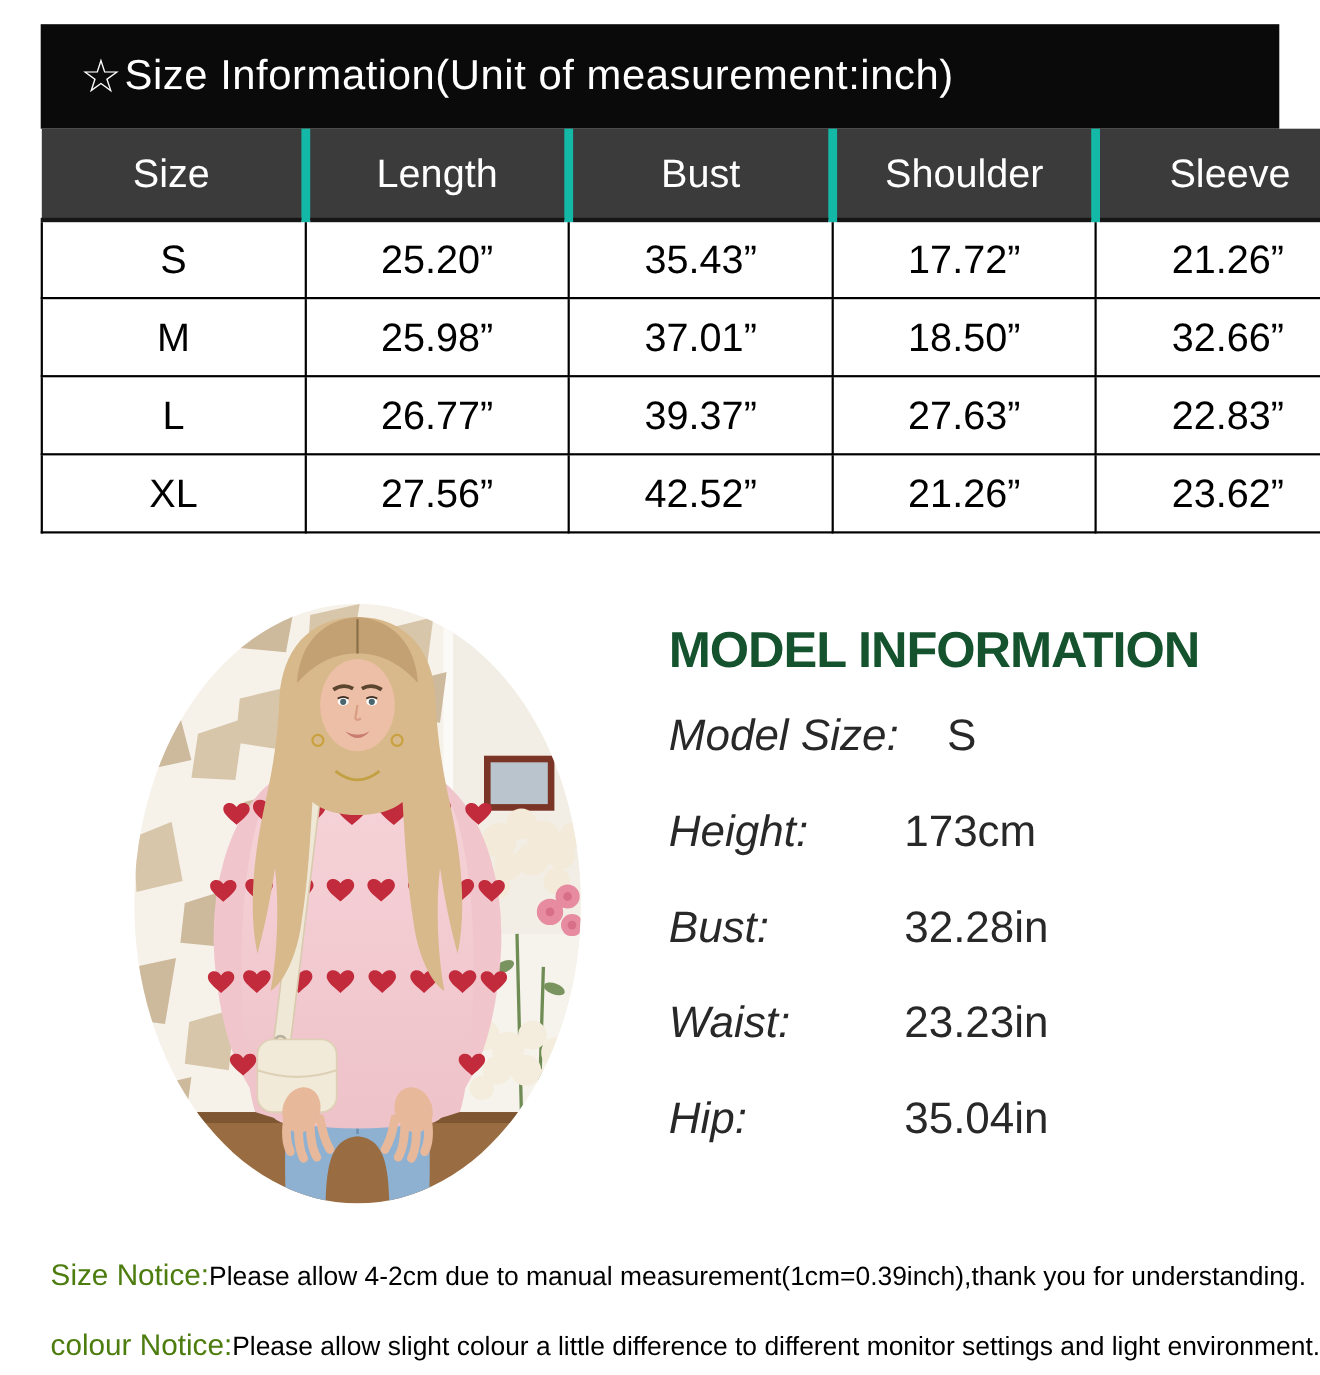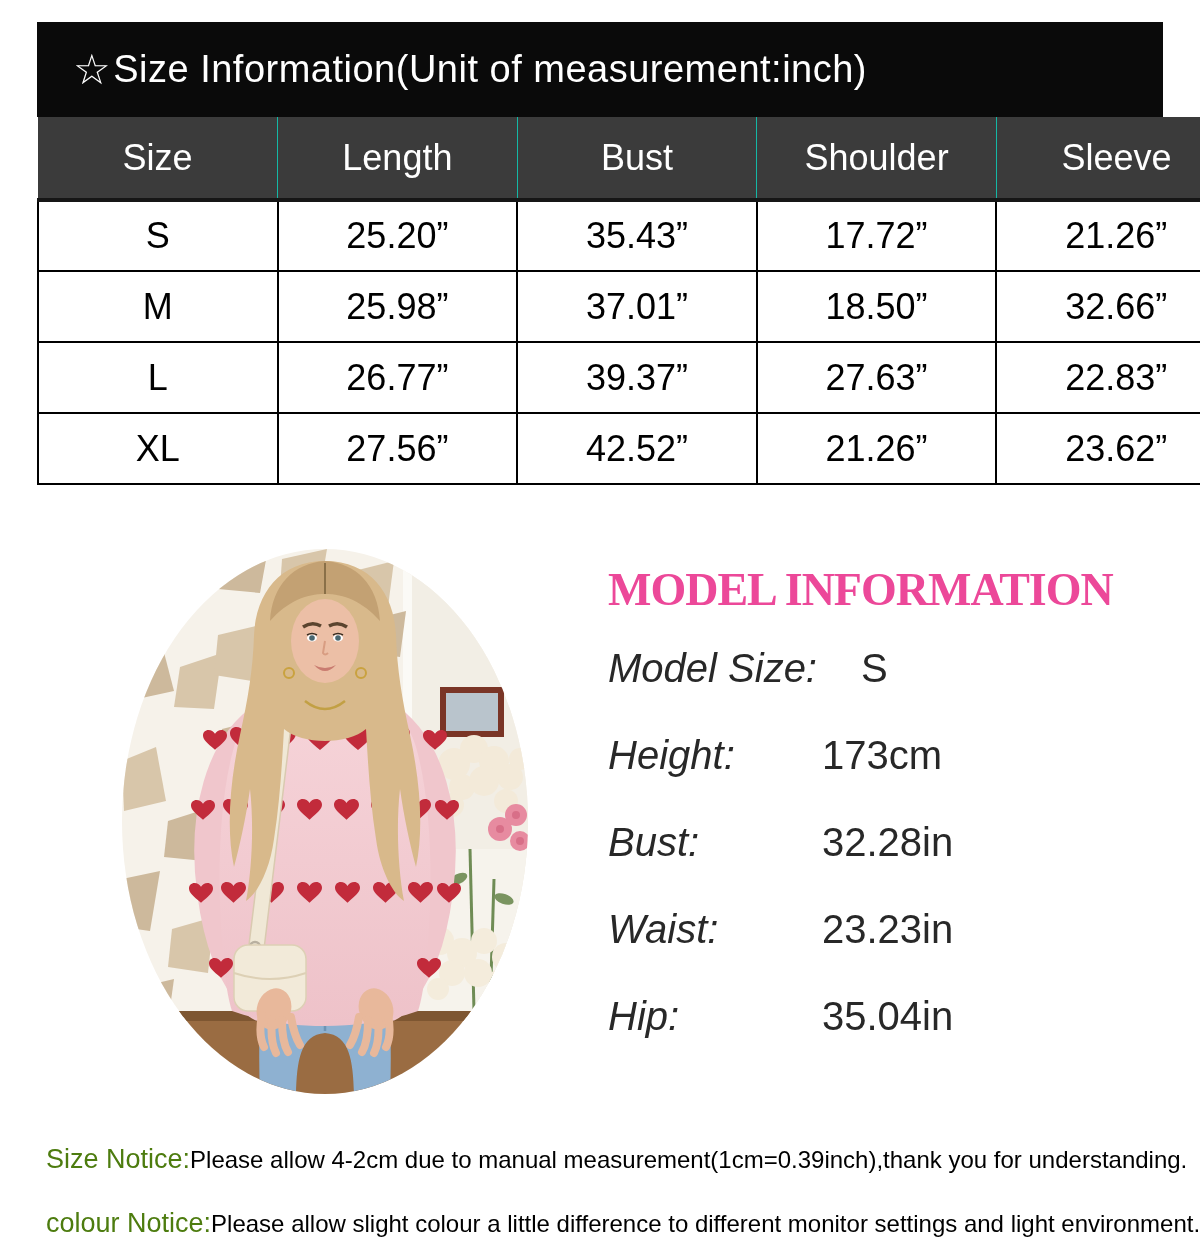--- a/index.html
+++ b/index.html
@@ -14,31 +14,31 @@
     font-size:38px; letter-spacing:0.5px;
   }
   .title-bar .star { font-size:42px; margin-right:2px; line-height:1; }
 
   
   table.size-table { border-collapse:collapse; table-layout:fixed; width:1200px; margin:0 37px; }
   .size-table th {
     background:#3b3b3b; color:#fff; font-weight:400; font-size:36px;
     height:83px; border-bottom:4px solid #161616;
   }
-  .size-table th + th { border-left:1px solid #14b8a6; }
+  .size-table th + th { border-left:8px solid #14b8a6; }
   .size-table td {
     height:71px; text-align:center; font-size:36px; color:#000;
     border:2px solid #000; background:#fff;
   }
 
   
   .model-section { display:flex; margin-top:64px; }
   .photo-wrap { flex:0 0 auto; margin-left:122px; width:406px; height:545px; }
   .model-info { margin-left:80px; padding-top:14px; }
-  .mi-heading { margin:0 0 30px 0; font-size:46px; font-weight:700; letter-spacing:-1px; color:#ec4899;font-family:Liberation Serif, serif; }
+  .mi-heading { margin:0 0 30px 0; font-size:46px; font-weight:700; letter-spacing:-1px; color:#14532d; }
   .mi-row { font-size:40px; color:#282828; margin-bottom:42px; white-space:nowrap; }
   .mi-label { display:inline-block; min-width:170px;font-style:italic; }
   .mi-value { margin-left:44px; }
 
   
   .notices { margin:50px 30px 0 46px; }
   .notice { font-size:24px; color:#000; margin-bottom:33px; white-space:nowrap; }
   .notice-label { font-size:27px; color:#4d7c0f; }
 </style>
 </head>

